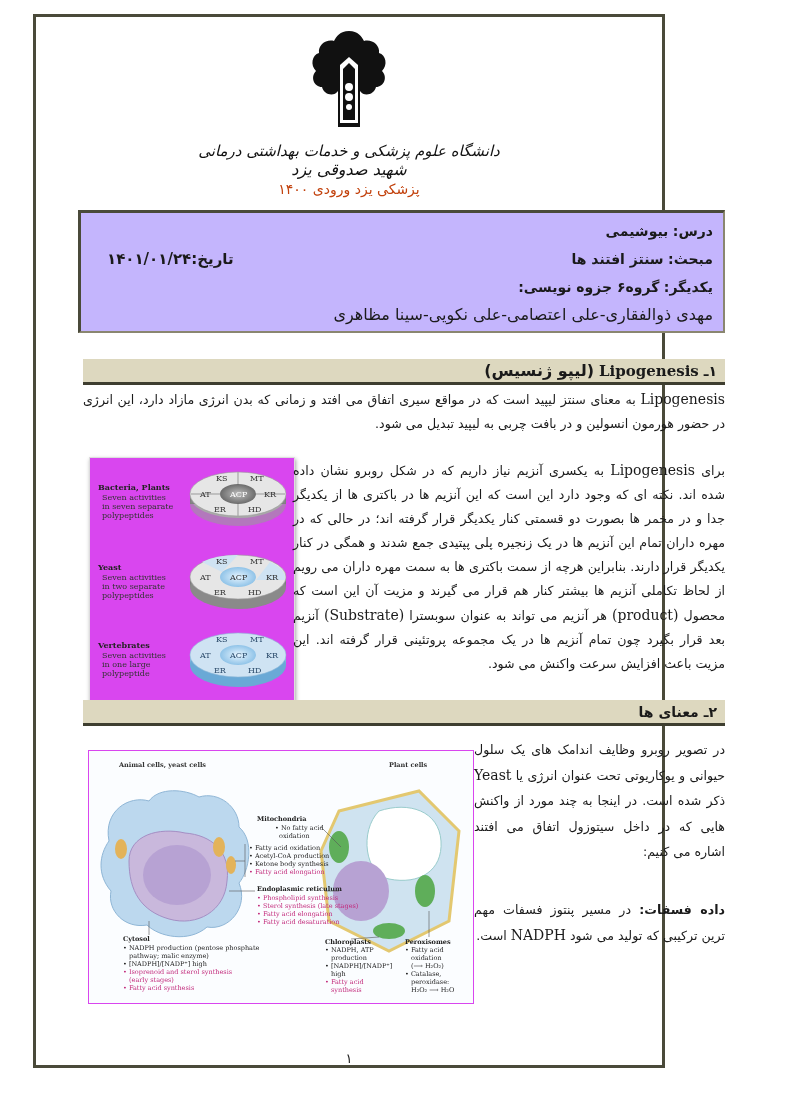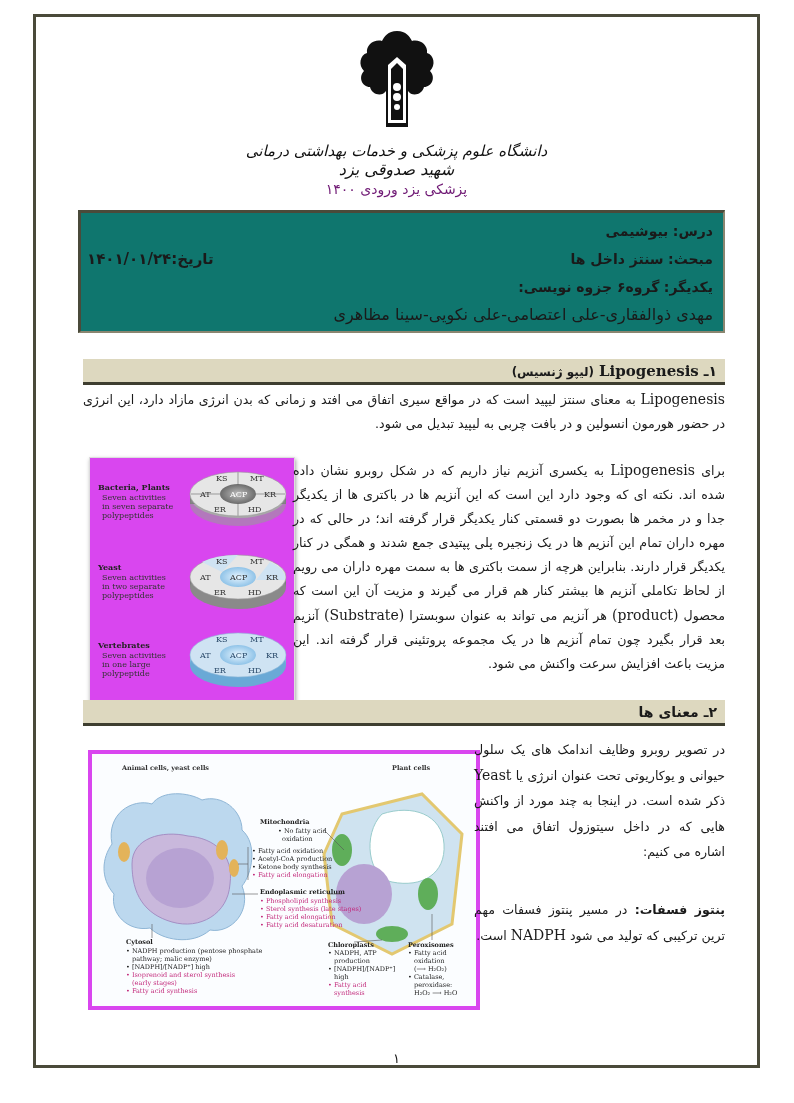--- a/index.html
+++ b/index.html
@@ -1,51 +1,51 @@
 <!DOCTYPE html>
 <html><head>
 <meta charset="utf-8">
 <style>
   html, body { margin:0; padding:0; background:#ffffff; }
   body { width:794px; height:1103px; position:relative; overflow:hidden;
          font-family:"DejaVu Sans", sans-serif; color:#1a1a1a; }
-  .page-frame { position:absolute; left:33px; top:14px; width:727px; height:1054px;
+  .page-frame { position:absolute; left:33px; top:14px; width:632px; height:1054px;
                 border:3px solid #4a4a3a; box-sizing:border-box; background:#fff; }
   .logo-wrap { position:absolute; left:0; right:0; top:10px; text-align:center; }
   .logo { width:90px; height:110px; margin:0 auto; display:block; }
   .uni-name { font-family:"DejaVu Serif", serif; font-style:italic; font-size:15px; direction:rtl;
               text-align:center; margin-top:4px; line-height:20px; color:#111; }
   .uni-sub { font-family:"DejaVu Serif", serif; font-style:italic; font-size:16px; direction:rtl;
              text-align:center; line-height:18px; color:#111; }
-  .entry { font-size:14px; direction:rtl; text-align:center; margin-top:2px; color:#701a75; }
+  .entry { font-size:14px; direction:rtl; text-align:center; margin-top:2px; color:#c2410c; }
 
   .info-box { position:absolute; left:42px; top:193px; width:647px; height:123px;
-              background:#0f766e; border-left:3px solid #4a4a3a; border-top:3px solid #4a4a3a;
+              background:#c4b5fd; border-left:3px solid #4a4a3a; border-top:3px solid #4a4a3a;
               border-right:2px solid #8a8670; border-bottom:2px solid #8a8670; box-sizing:border-box;
-              direction:rtl; padding:4px 10px 0 6px; }
+              direction:rtl; padding:4px 10px 0 26px; }
   .info-row { height:28px; line-height:28px; position:relative; font-size:14px; }
   .info-row b { font-weight:bold; }
   .date { position:absolute; left:0; top:0; font-size:15px; font-weight:bold; }
   .authors { font-size:16px; }
 
   .sec-head { position:absolute; left:47px; width:642px; height:26px; background:#ddd8bf;
               border-bottom:3px solid #3e3e30; box-sizing:border-box; direction:rtl;
               padding-right:8px; font-weight:bold; font-size:14px; line-height:24px; }
   .sec-head .latin { font-family:"DejaVu Serif", serif; font-size:15px; }
-  .sec-head .paren { font-size:12px; }
+  .sec-head .paren { font-size:16px; }
 
   .para { position:absolute; direction:rtl; text-align:justify; font-size:12.6px; line-height:24px;
           color:#1a1a1a; }
   .para .latin { font-family:"DejaVu Serif", serif; font-size:14px; }
   .para b { font-weight:bold; }
 
   .fig1 { position:absolute; left:53px; top:440px; width:204px; height:250px; background:#d946ef;
           box-shadow:1px 2px 4px rgba(0,0,0,0.35); border:1px solid #ddd; }
   .fig2 { position:absolute; left:52px; top:733px; width:384px; height:252px; background:#fbfdff;
-          border:4px solid #d946ef; }
+          border:1px solid #d946ef; }
 
   .page-num { position:absolute; left:0; right:0; top:1034px; text-align:center; font-size:13px; }
 </style>
 </head>
 <body>
 
 <div class="page-frame">
 
   <div class="logo-wrap">
     <svg class="logo" viewBox="0 0 90 110">
@@ -61,21 +61,21 @@
     <div class="entry">پزشکی یزد ورودی ۱۴۰۰</div>
   </div>
 
   <div class="info-box">
     <div class="info-row">
       <b>درس:</b>
       <b>بیوشیمی</b>
     </div>
     <div class="info-row">
       <b>مبحث:</b>
-      <b>سنتز داخل ها</b>
+      <b>سنتز افتند ها</b>
       <span class="date">تاریخ:۱۴۰۱/۰۱/۲۴</span>
     </div>
     <div class="info-row">
       <b>یکدیگر:</b>
       <b>گروه۶ جزوه نویسی:</b>
     </div>
     <div class="info-row authors">مهدی ذوالفقاری-علی اعتصامی-علی نکویی-سینا مظاهری</div>
   </div>
 
   <div class="sec-head" style="top:342px;">
@@ -242,17 +242,17 @@
         <path d="M340 160 L340 186"></path>
       </g>
     </svg>
   </div>
 
   <div class="para" style="left:438px; top:720px; width:251px; line-height:25.5px;">
     <span>در تصویر روبرو وظایف اندامک های یک سلول حیوانی و یوکاریوتی تحت عنوان انرژی یا </span><span class="latin">Yeast</span><span> ذکر شده است. در اینجا به چند مورد از واکنش هایی که در داخل سیتوزول اتفاق می افتند اشاره می کنیم:</span>
   </div>
 
   <div class="para" style="left:438px; top:880px; width:251px; line-height:25.5px;">
-    <b>پنتوز فسفات:</b><span> در مسیر پنتوز فسفات مهم ترین ترکیبی که تولید می شود </span><span class="latin">NADPH</span><span> است.</span>
+    <b>داده فسفات:</b><span> در مسیر پنتوز فسفات مهم ترین ترکیبی که تولید می شود </span><span class="latin">NADPH</span><span> است.</span>
   </div>
 
   <div class="page-num">۱</div>
 </div>
 
 </body></html>

